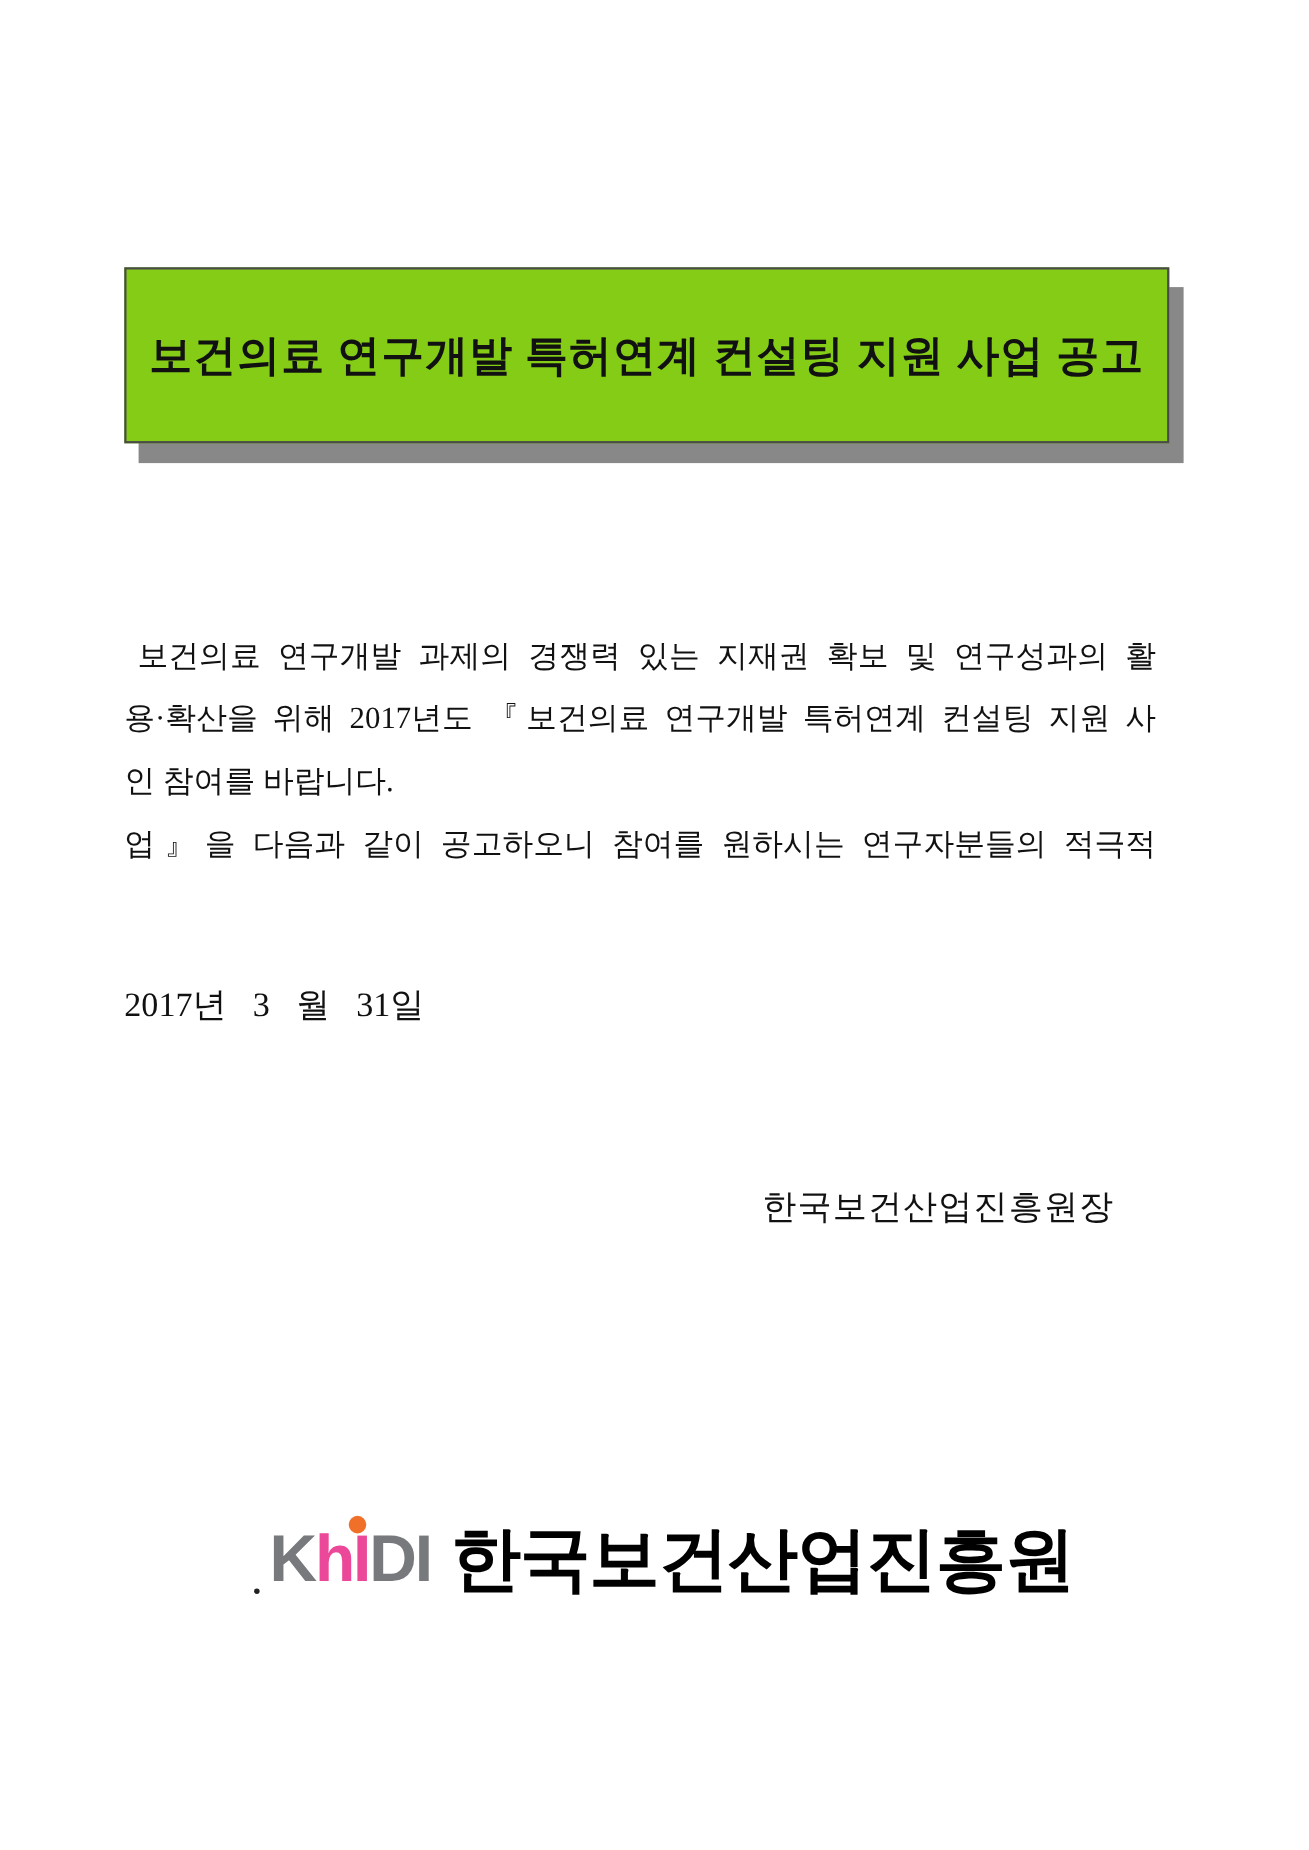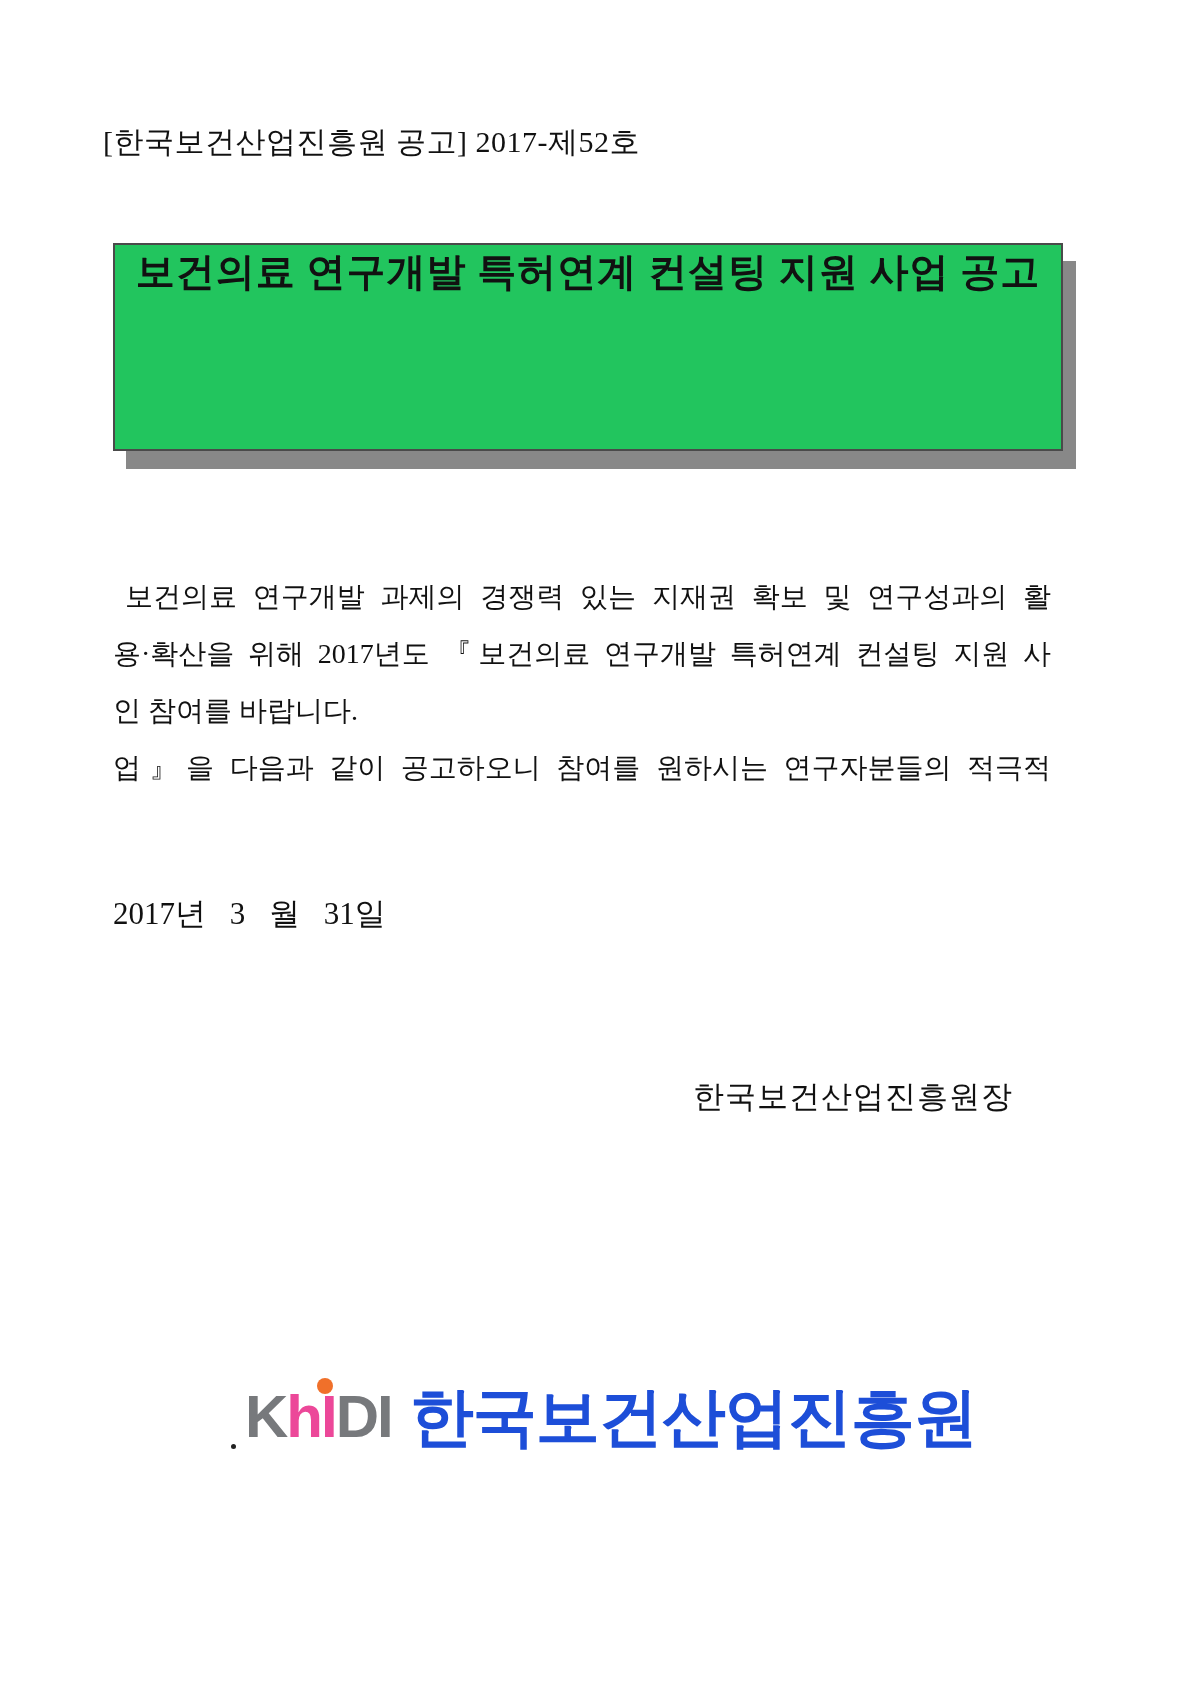--- a/index.html
+++ b/index.html
@@ -22,26 +22,26 @@
     top: 122px;
     font-size: 30px;
     letter-spacing: 0.5px;
     white-space: nowrap;
   }
   .title-box {
     position: absolute;
     left: 113px;
     top: 243px;
     width: 950px;
-    height: 208px;
-    background: #22c55e;
+    height: 160px;
+    background: #84cc16;
     border: 2px solid #4a4a4a;
     box-shadow: 13px 18px 0 0 #888888;
     display: flex;
-    align-items: flex-start;
+    align-items: center;
     justify-content: center;
     box-sizing: border-box;
   }
   .title-text {
     font-size: 39px;
     font-weight: 700;
     letter-spacing: 1px;
     white-space: nowrap;
   }
   .body-text {
@@ -115,40 +115,39 @@
     border-radius: 50%;
     background: #f0702a;
     top: -9px;
     right: 3px;
   }
   .logo-name {
     font-family: "Liberation Sans", "DejaVu Sans", sans-serif;
     font-weight: 700;
     font-size: 64px;
     letter-spacing: -1px;
-    color: #1d4ed8;
+    color: #000000;
     margin-left: 18px;
     line-height: 1;
   }
   .logo-period {
     position: absolute;
     left: 231px;
     top: 1444px;
     width: 5px;
     height: 5px;
     background: #222222;
     border-radius: 50%;
   }
 </style>
 </head>
 <body>
 
 <div class="page">
 
-  <div class="doc-header">[한국보건산업진흥원 공고] 2017-제52호</div>
 
   <div class="title-box">
     <div class="title-text">보건의료 연구개발 특허연계 컨설팅 지원 사업 공고</div>
   </div>
 
   <div class="body-text">
     <div class="body-line first">보건의료 연구개발 과제의 경쟁력 있는 지재권 확보 및 연구성과의 활</div>
     <div class="body-line">용·확산을 위해 2017년도 『보건의료 연구개발 특허연계 컨설팅 지원 사</div>
     <div class="body-line last">인 참여를 바랍니다.</div>
     <div class="body-line">업』을 다음과 같이 공고하오니 참여를 원하시는 연구자분들의 적극적</div>

